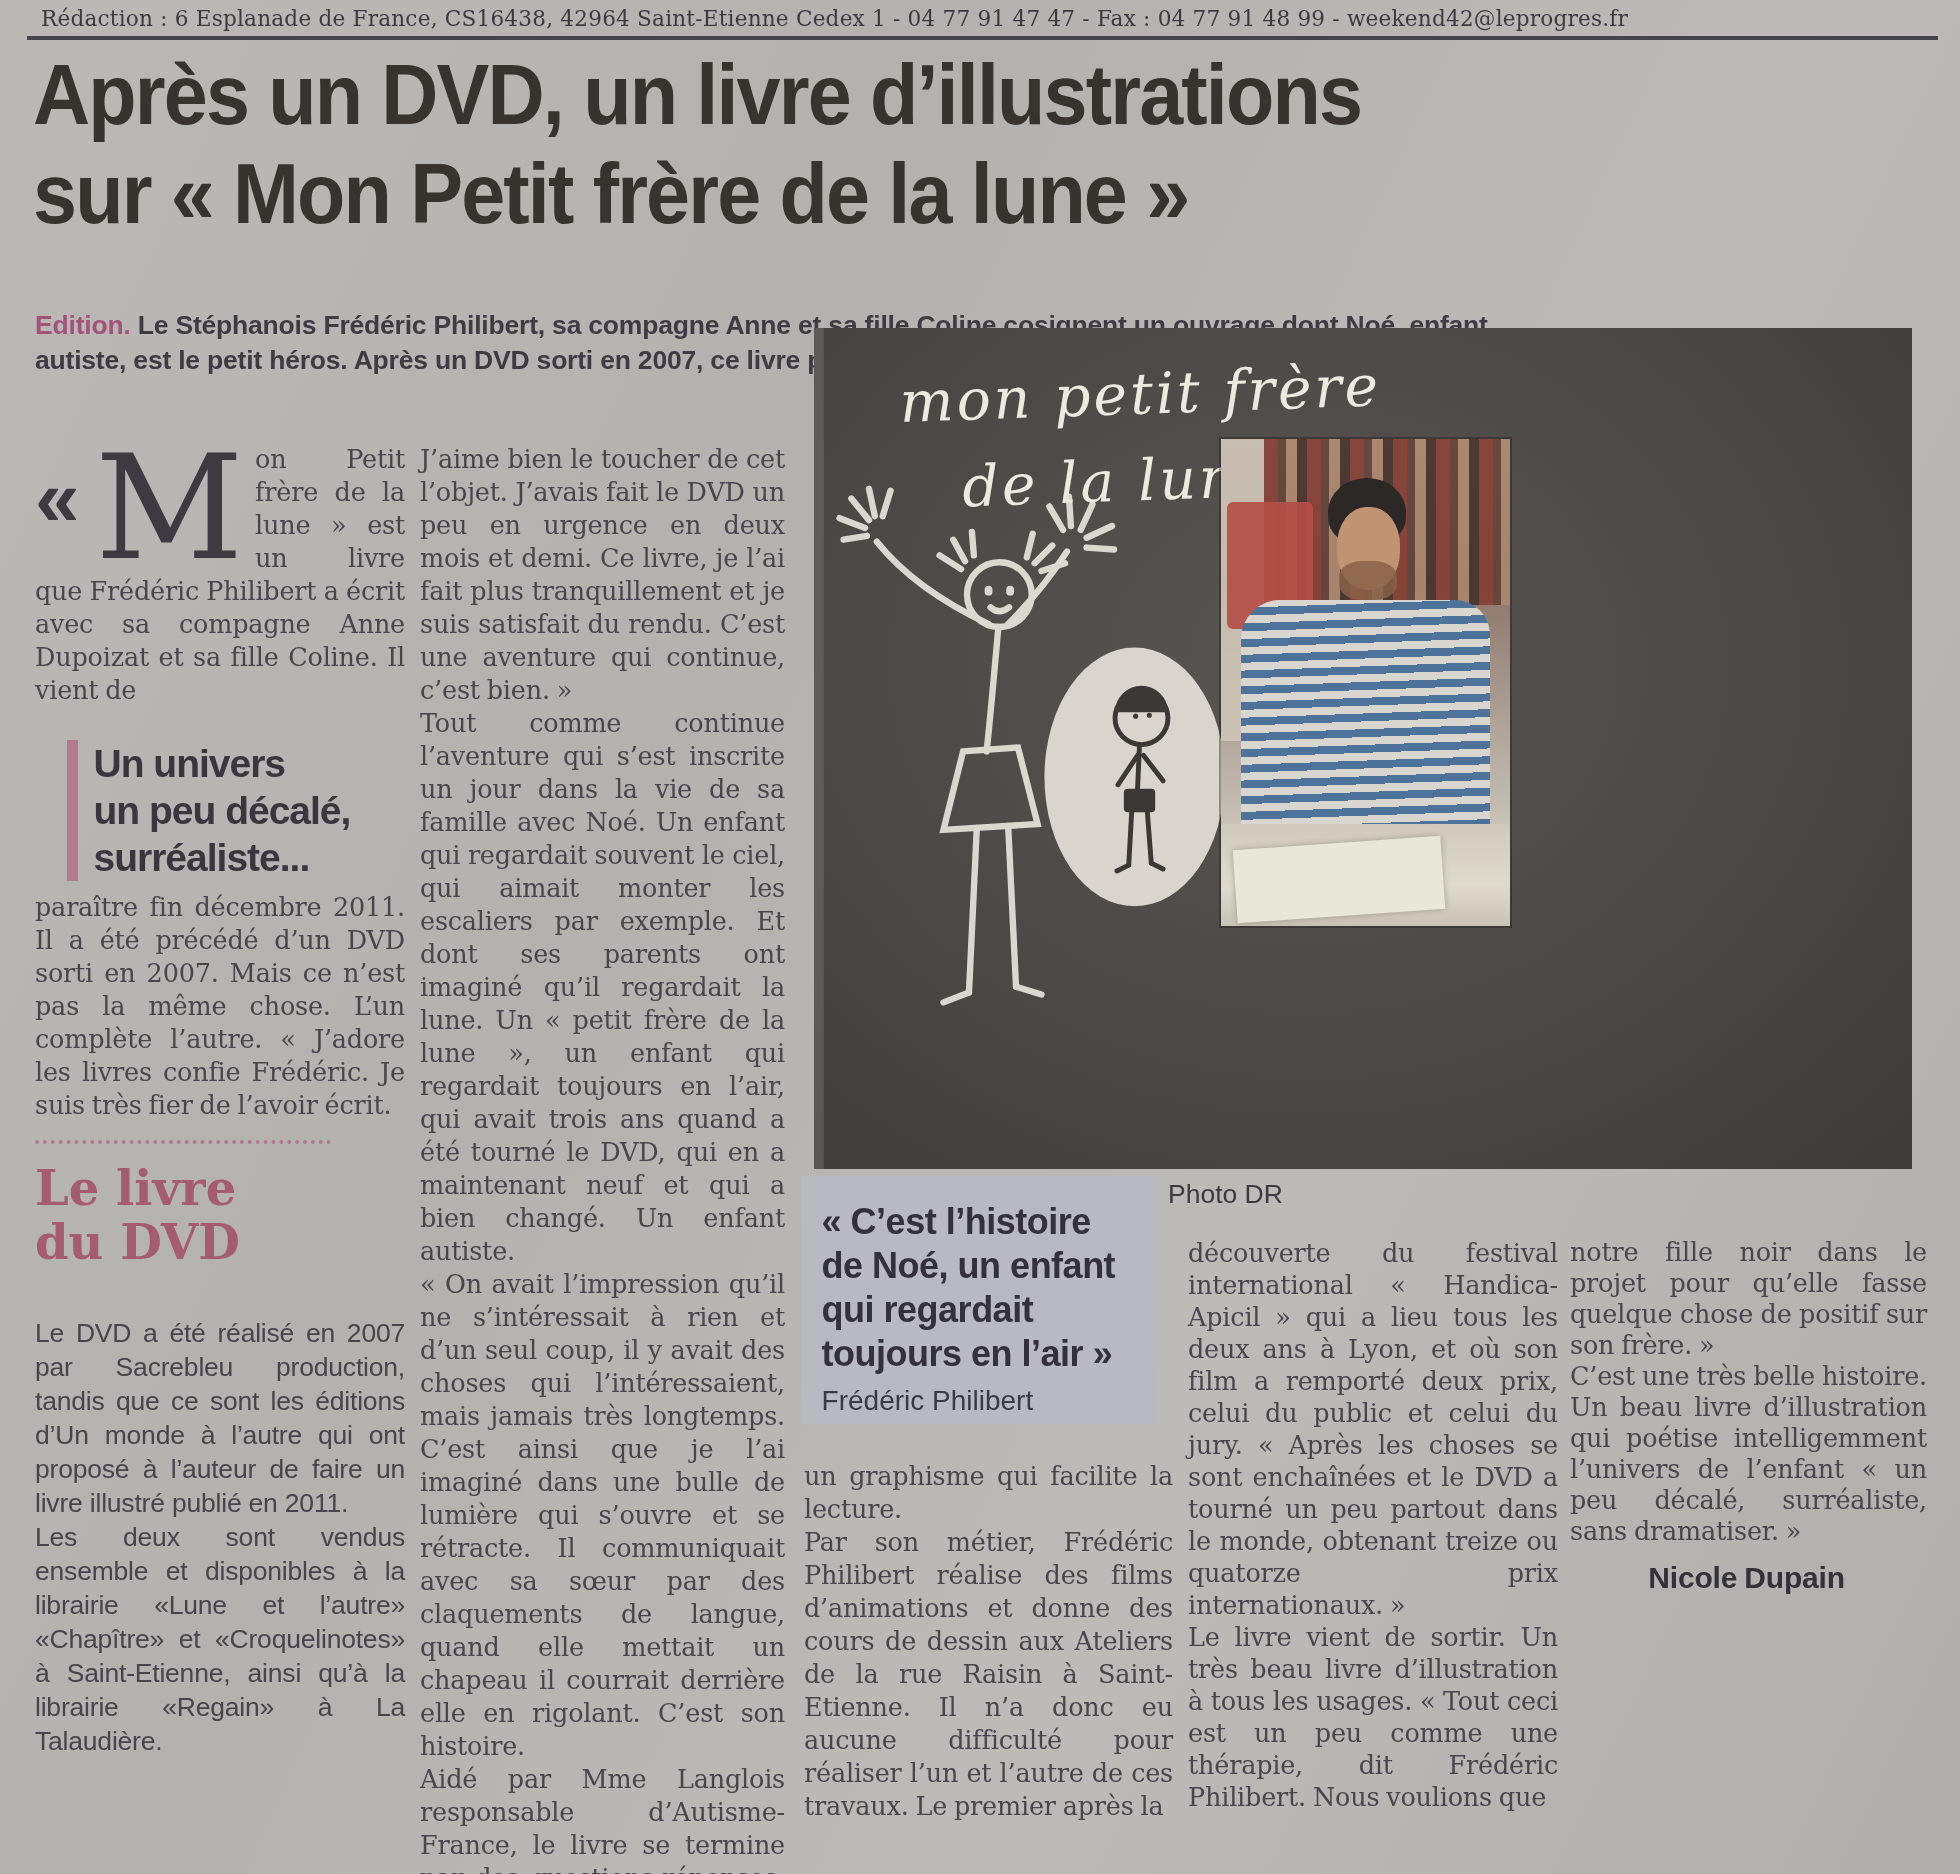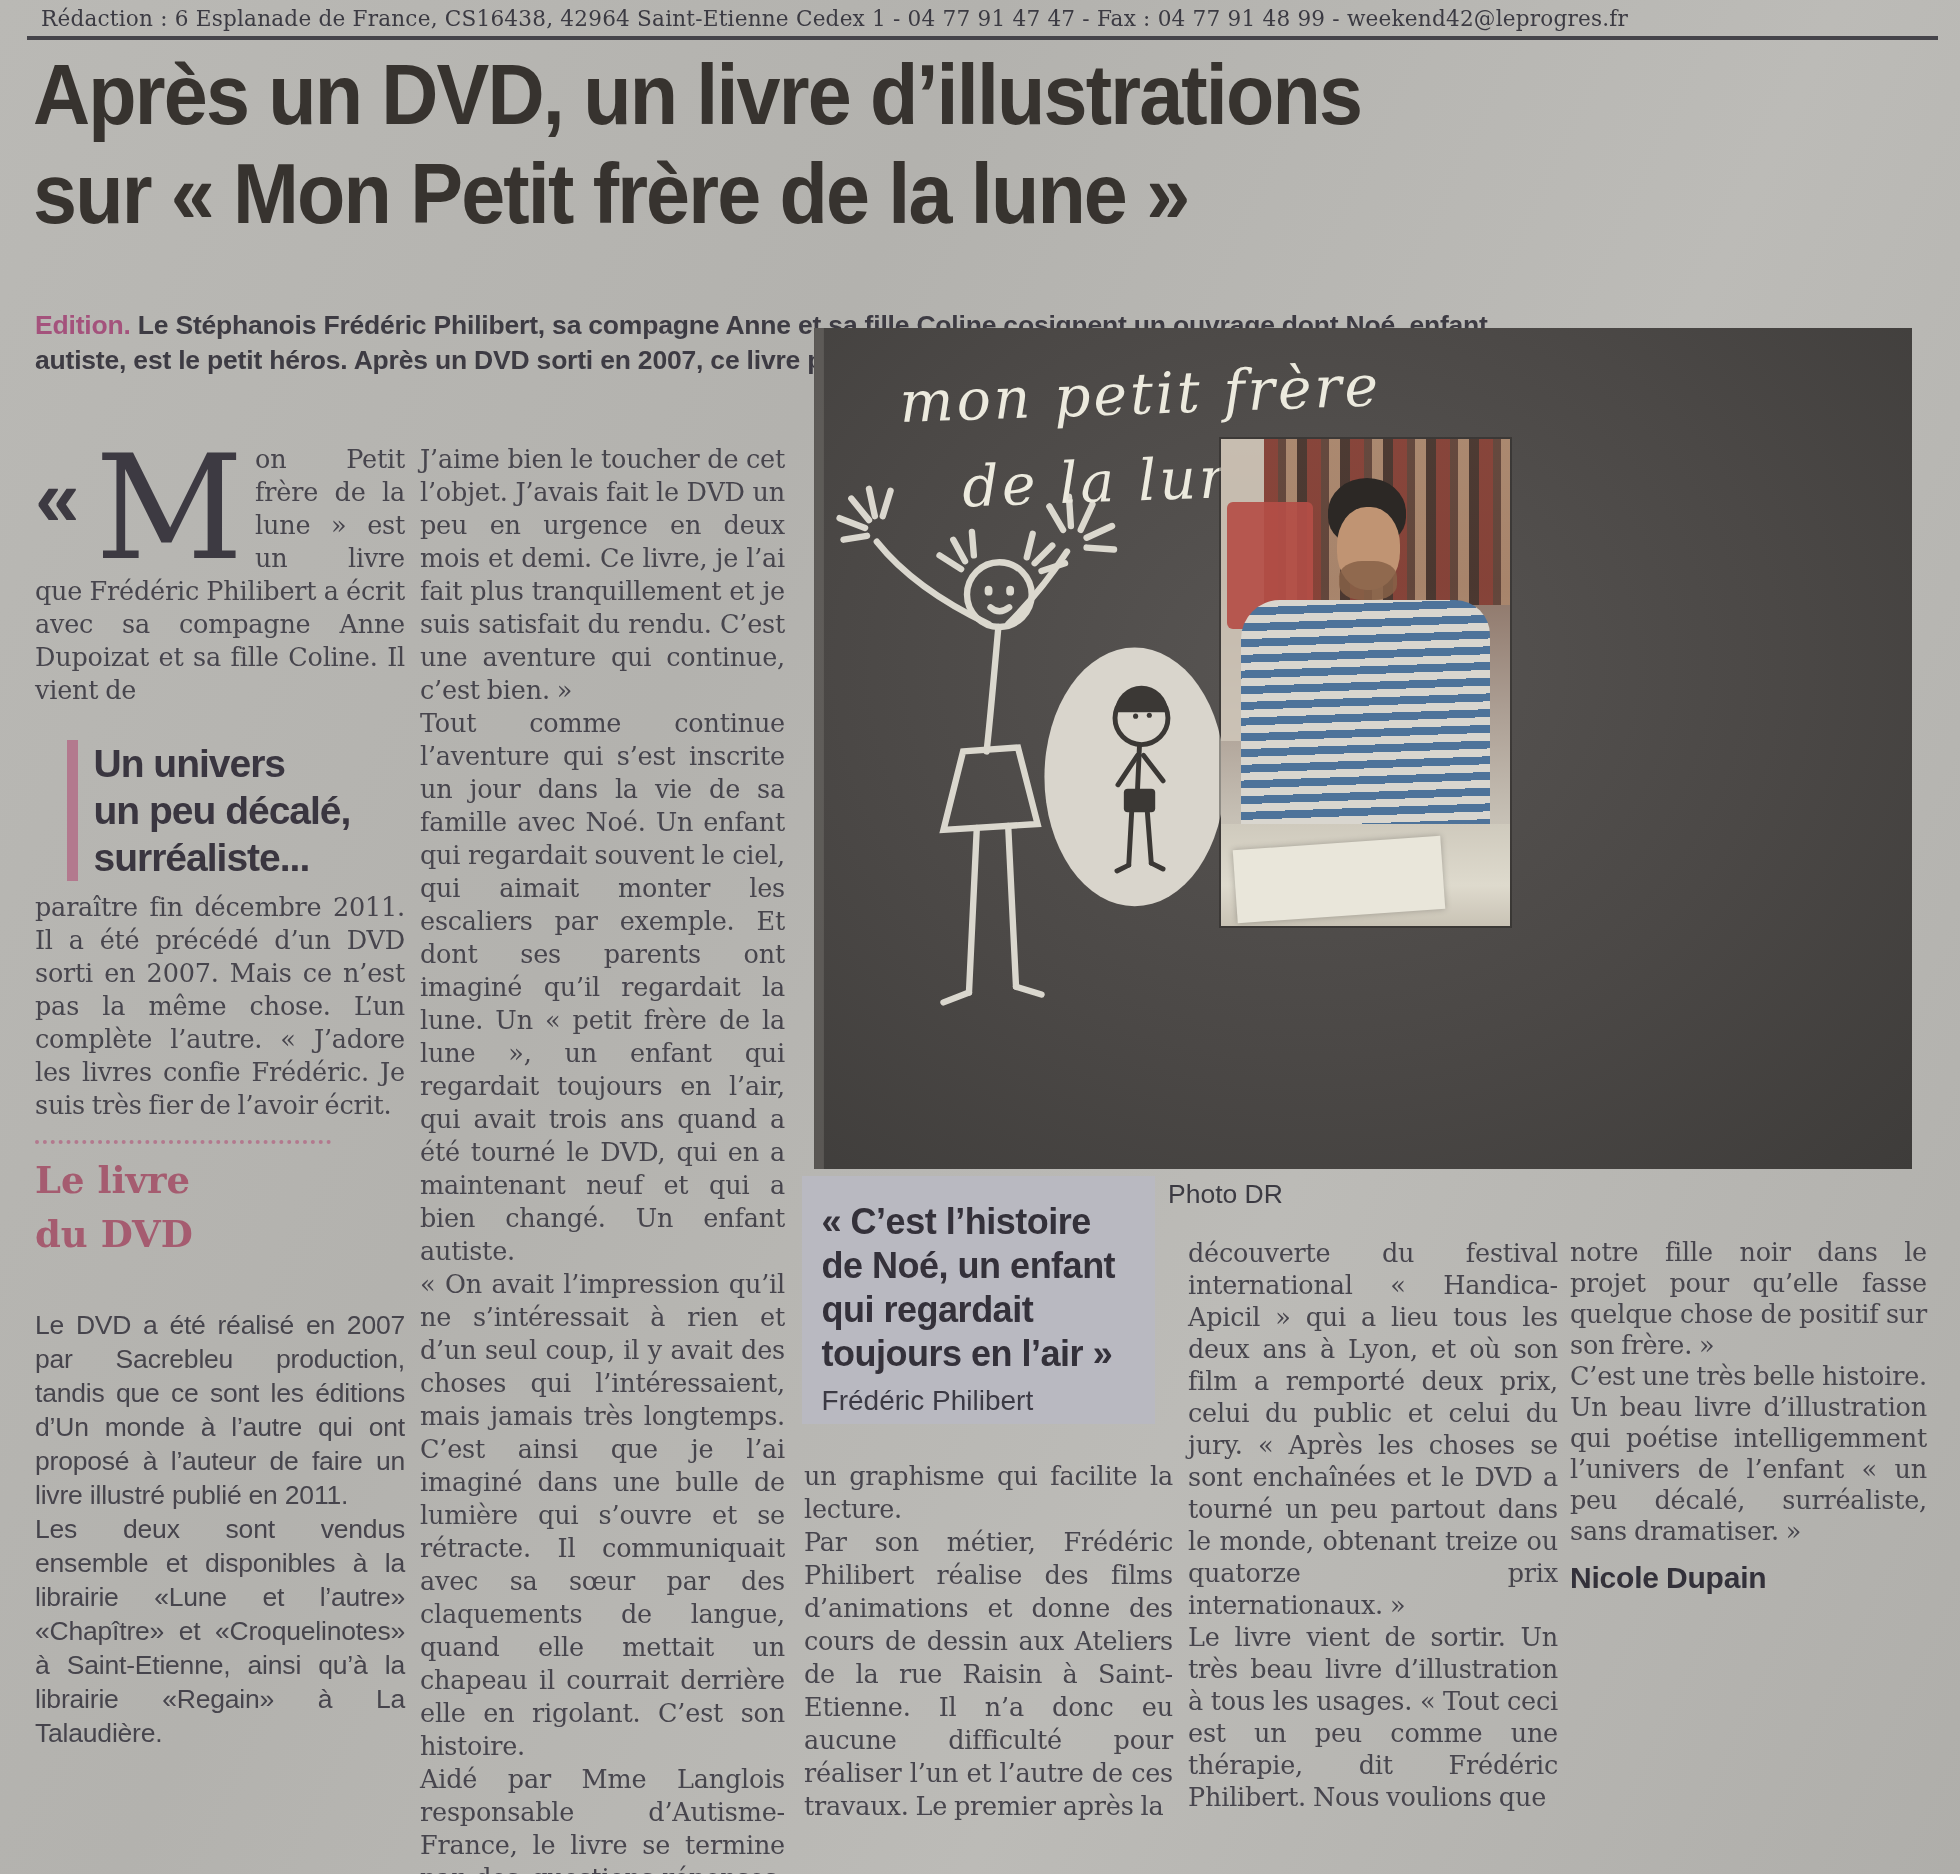--- a/index.html
+++ b/index.html
@@ -21,32 +21,32 @@
   .colA{position:absolute;left:35px;top:443px;width:370px;}
   .dropq{float:left;font-size:80px;line-height:80px;margin:15.7px 15.7px 0 0;color:#3d3a42;
     font-family:"Liberation Sans",sans-serif;font-weight:bold;}
   .dropcap{float:left;font-size:145px;line-height:114px;margin:7.8px 11.8px 0 0;color:#3d3a42;}
   .crosshead{margin-top:33px;display:flex;padding-left:32px;}
   .ch-bar{width:10.8px;background:#b3798e;margin-right:15.7px;}
   .ch-lines{font-family:"Liberation Sans",sans-serif;font-weight:bold;font-size:39px;line-height:47px;
     color:#3a3640;letter-spacing:-1px;}
   .para2{margin-top:10px;}
   .dotted{margin-top:17.6px;width:296px;border-top:4.9px dotted #b3798e;}
-  .box-title{margin-top:9px;font-weight:bold;font-size:37px;line-height:54px;color:#a55c70;}
+  .box-title{margin-top:17px;font-weight:bold;font-size:48px;line-height:54px;color:#a55c70;}
   .box-paras{margin-top:47px;font-family:"Liberation Sans",sans-serif;font-size:26.5px;line-height:34px;
     color:#46444c;text-align:justify;letter-spacing:-0.2px;}
   .box-paras p{margin:0;}
   .colB{position:absolute;left:420px;top:443px;width:365px;}
   .colC{position:absolute;left:804px;top:1460px;width:369px;}
   .colC .serif,.colC p{line-height:33px;}
   .colD{position:absolute;left:1188px;top:1237px;width:370px;}
   .colD p{line-height:32px;}
   .colE{position:absolute;left:1570px;top:1237px;width:357px;}
   .colE p{line-height:31px;}
-  .byline{margin-top:13.7px;text-align:left;font-family:"Liberation Sans",sans-serif;font-weight:bold;
+  .byline{margin-top:13.7px;text-align:center;font-family:"Liberation Sans",sans-serif;font-weight:bold;
     font-size:30px;color:#33313a;padding-right:3.9px;}
   .photo{position:absolute;left:814px;top:328px;width:1098px;height:841px;
     background:radial-gradient(ellipse at 45% 40%,#585553 0%,#4b4846 55%,#3e3c3a 100%);}
   .photo svg{position:absolute;left:0;top:0;}
   .photo-credit{position:absolute;left:1168px;top:1179px;font-family:"Liberation Sans",sans-serif;
     font-size:26.5px;color:#3b3a42;}
   .pullquote{position:absolute;left:802px;top:1176px;width:353px;height:248px;background:#b9b9c1;
     padding:23.5px 0 0 19.6px;box-sizing:border-box;}
   .pq-text{font-family:"Liberation Sans",sans-serif;font-weight:bold;font-size:36px;line-height:44px;
     color:#34313a;letter-spacing:-0.5px;}

